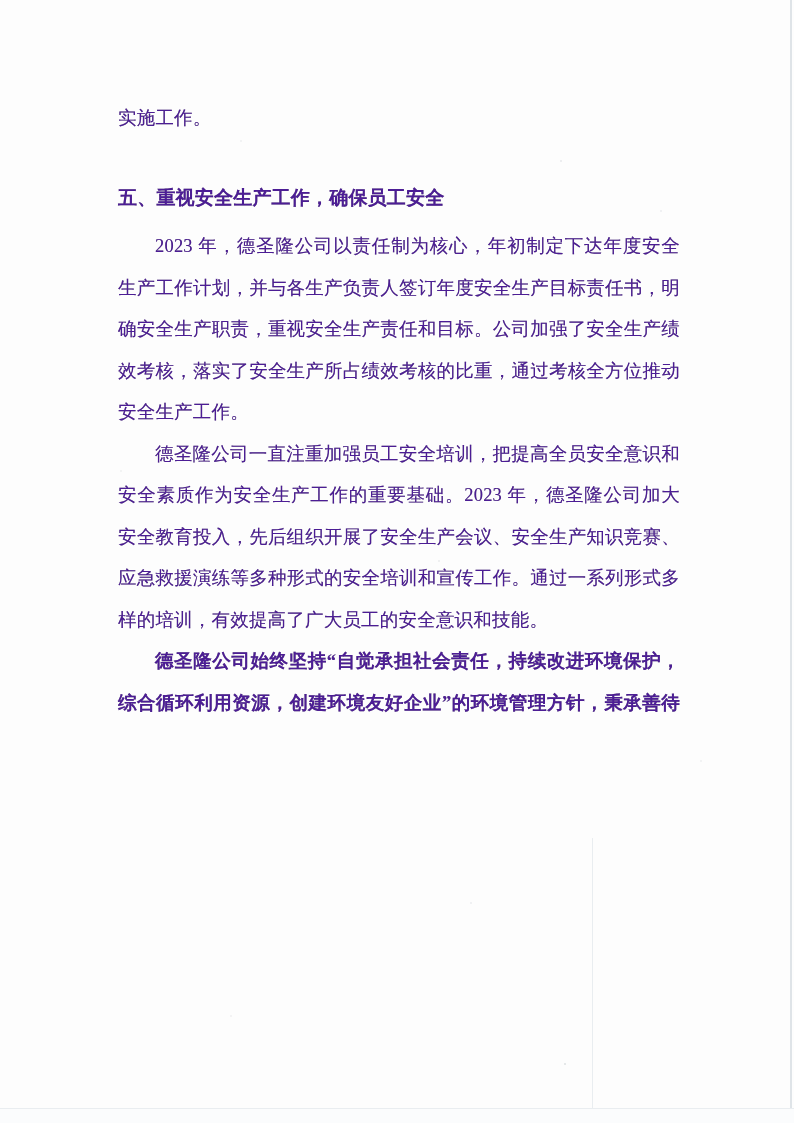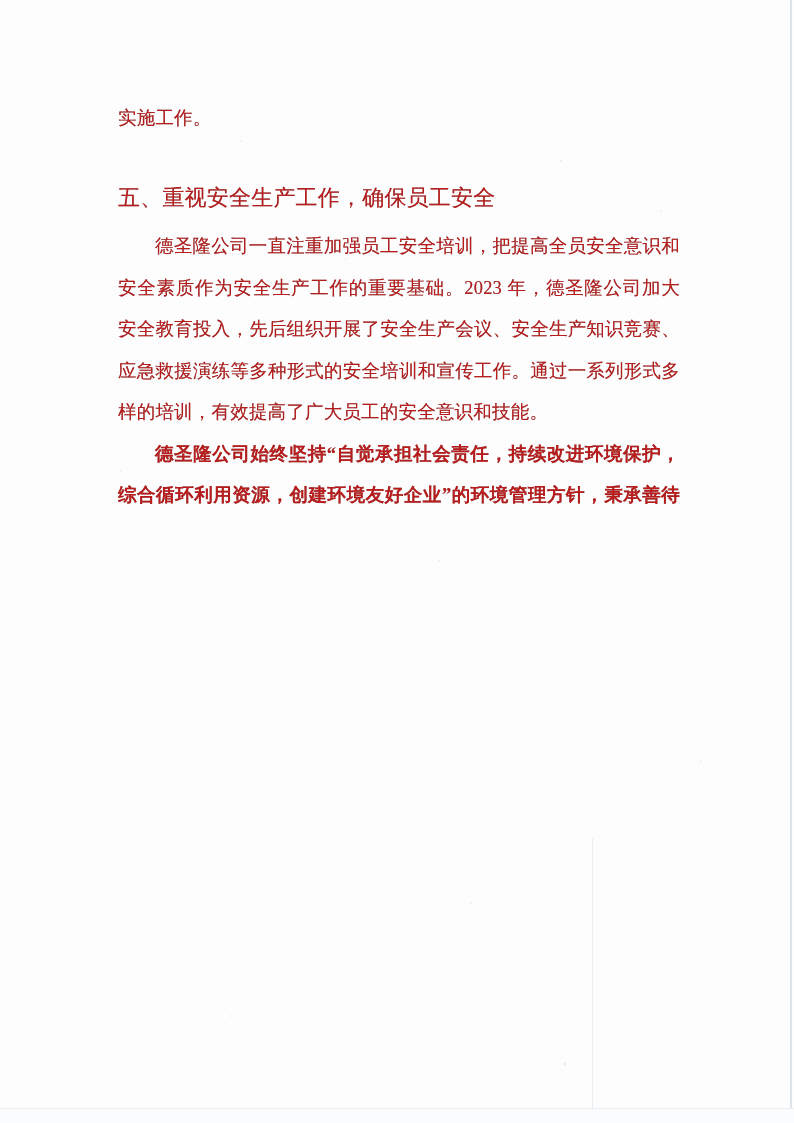--- a/index.html
+++ b/index.html
@@ -7,21 +7,21 @@
     padding: 0;
     background: #ffffff;
   }
   .page {
     position: relative;
     width: 794px;
     height: 1123px;
     background: #fdfdfd;
     overflow: hidden;
     font-family: "Liberation Serif", "DejaVu Serif", serif;
-    color: #b91c1c;
+    color: #4c1d95;
   }
   
   .content {
     position: absolute;
     left: 118px;
     top: 98px;
     width: 562px;
     font-size: 18.5px;
     line-height: 41.5px;
     text-align: justify;
@@ -35,22 +35,22 @@
   .para.no-indent {
     text-indent: 0;
   }
   
   .para.continued {
     text-align-last: justify;
     font-weight: bold;
   }
   .heading {
     margin: 37px 0 8px 0;
-    font-size: 22px;
-    font-weight: 400;
+    font-size: 19px;
+    font-weight: 700;
     line-height: 41.5px;
   }
   
   .artifact {
     position: absolute;
     pointer-events: none;
   }
   .v-line-right {
     left: 790px;
     top: 0;
@@ -105,20 +105,21 @@
 
 <div class="page">
 
   <div class="content">
 
     <p class="para no-indent">实施工作。</p>
 
     <h2 class="heading">五、重视安全生产工作，确保员工安全</h2>
 
 
+    <p class="para">2023 年，德圣隆公司以责任制为核心，年初制定下达年度安全生产工作计划，并与各生产负责人签订年度安全生产目标责任书，明确安全生产职责，重视安全生产责任和目标。公司加强了安全生产绩效考核，落实了安全生产所占绩效考核的比重，通过考核全方位推动安全生产工作。</p>
 
     <p class="para">德圣隆公司一直注重加强员工安全培训，把提高全员安全意识和安全素质作为安全生产工作的重要基础。2023 年，德圣隆公司加大安全教育投入，先后组织开展了安全生产会议、安全生产知识竞赛、应急救援演练等多种形式的安全培训和宣传工作。通过一系列形式多样的培训，有效提高了广大员工的安全意识和技能。</p>
 
 
     <p class="para continued">德圣隆公司始终坚持“自觉承担社会责任，持续改进环境保护，综合循环利用资源，创建环境友好企业”的环境管理方针，秉承善待</p>
 
   </div>
 
   <div class="artifact v-line-right"></div>
   <div class="artifact v-line-mid"></div>

